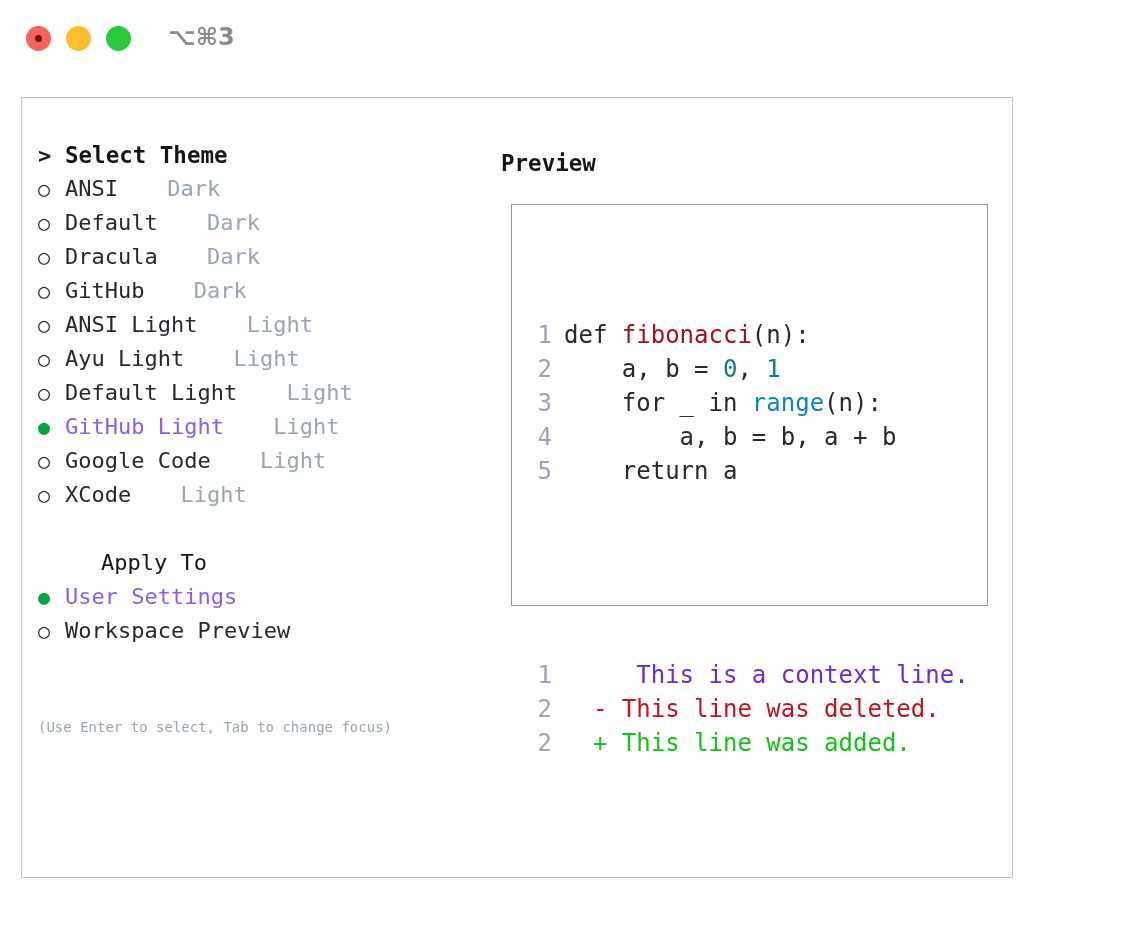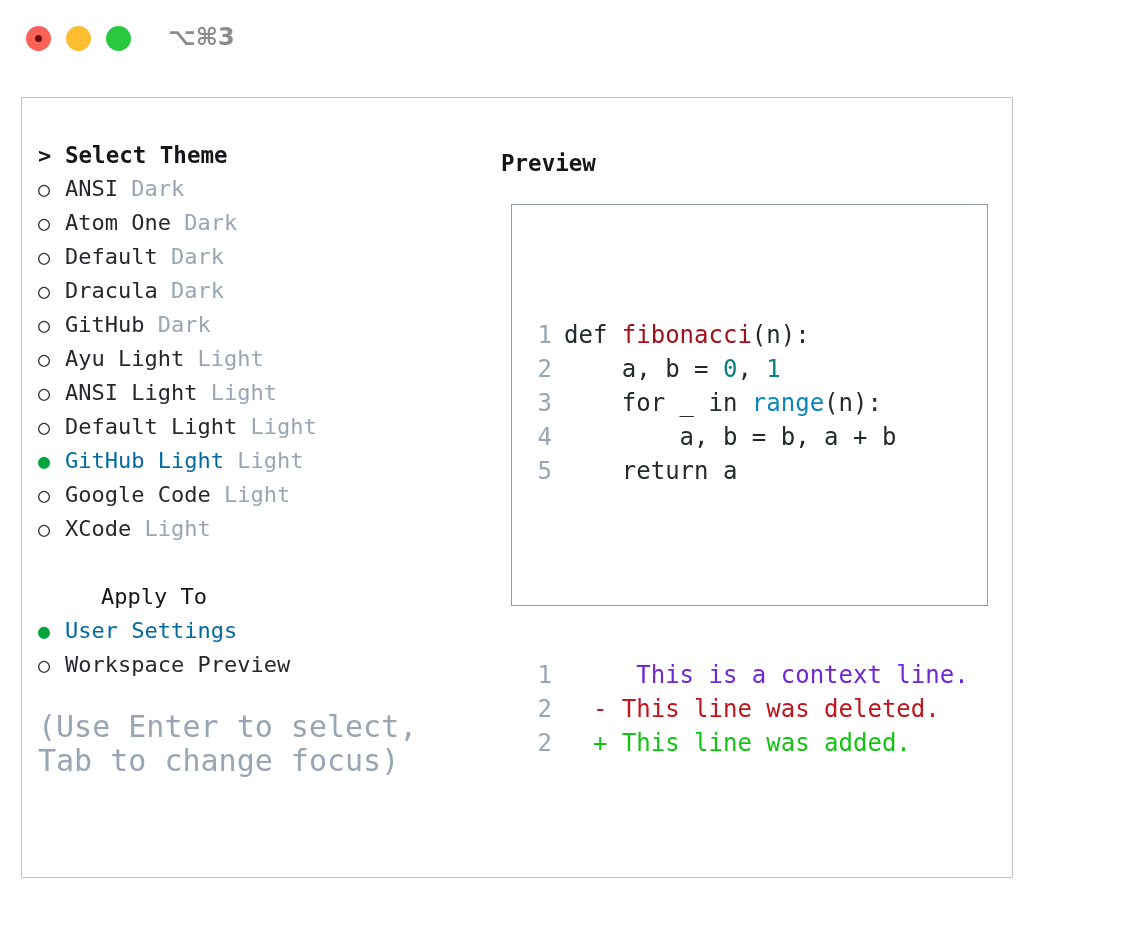--- a/index.html
+++ b/index.html
@@ -120,37 +120,38 @@
   }
   .marker.sel {
     color: #00a63c;
     font-size: 20px;
   }
   .marker.blank { color: transparent; }
   .item-label {
     color: #25282e;
   }
   .item-label.selected {
-    color: #0369a1;
+    color: #8b5cf6;
   }
   .variant {
     color: #9aa5b4;
+    margin-left: 36px;
   }
 
   .group-header {
     color: #15161a;
     margin-left: 36px;
   }
 
   .hint {
     position: absolute;
     left: 16px;
     top: 612px;
     width: 420px;
-    font-size: 30px;
+    font-size: 14px;
     line-height: 34px;
     color: #9aa5b4;
   }
 
   
   .right-col {
     position: absolute;
     left: 479px;
     top: 48px;
     width: 490px;
@@ -215,26 +216,25 @@
     <div class="columns">
 
       <div class="left-col">
 
         <div class="row header-row">
           <span class="marker caret">&gt;</span><span>Select Theme</span>
         </div>
 
         <div id="theme-list">
             <div class="row"><span class="marker">○</span><span class="item-label">ANSI</span><span class="variant"> Dark</span></div>
-            <div class="row"><span class="marker">○</span><span class="item-label">Atom One</span><span class="variant"> Dark</span></div>
             <div class="row"><span class="marker">○</span><span class="item-label">Default</span><span class="variant"> Dark</span></div>
             <div class="row"><span class="marker">○</span><span class="item-label">Dracula</span><span class="variant"> Dark</span></div>
             <div class="row"><span class="marker">○</span><span class="item-label">GitHub</span><span class="variant"> Dark</span></div>
+            <div class="row"><span class="marker">○</span><span class="item-label">ANSI Light</span><span class="variant"> Light</span></div>
             <div class="row"><span class="marker">○</span><span class="item-label">Ayu Light</span><span class="variant"> Light</span></div>
-            <div class="row"><span class="marker">○</span><span class="item-label">ANSI Light</span><span class="variant"> Light</span></div>
             <div class="row"><span class="marker">○</span><span class="item-label">Default Light</span><span class="variant"> Light</span></div>
             <div class="row"><span class="marker sel">●</span><span class="item-label selected">GitHub Light</span><span class="variant"> Light</span></div>
             <div class="row"><span class="marker">○</span><span class="item-label">Google Code</span><span class="variant"> Light</span></div>
             <div class="row"><span class="marker">○</span><span class="item-label">XCode</span><span class="variant"> Light</span></div>
           </div>
 
         <div class="spacer-line"></div>
 
         <div class="row">
           <span class="marker blank">○</span><span class="group-header">Apply To</span>

